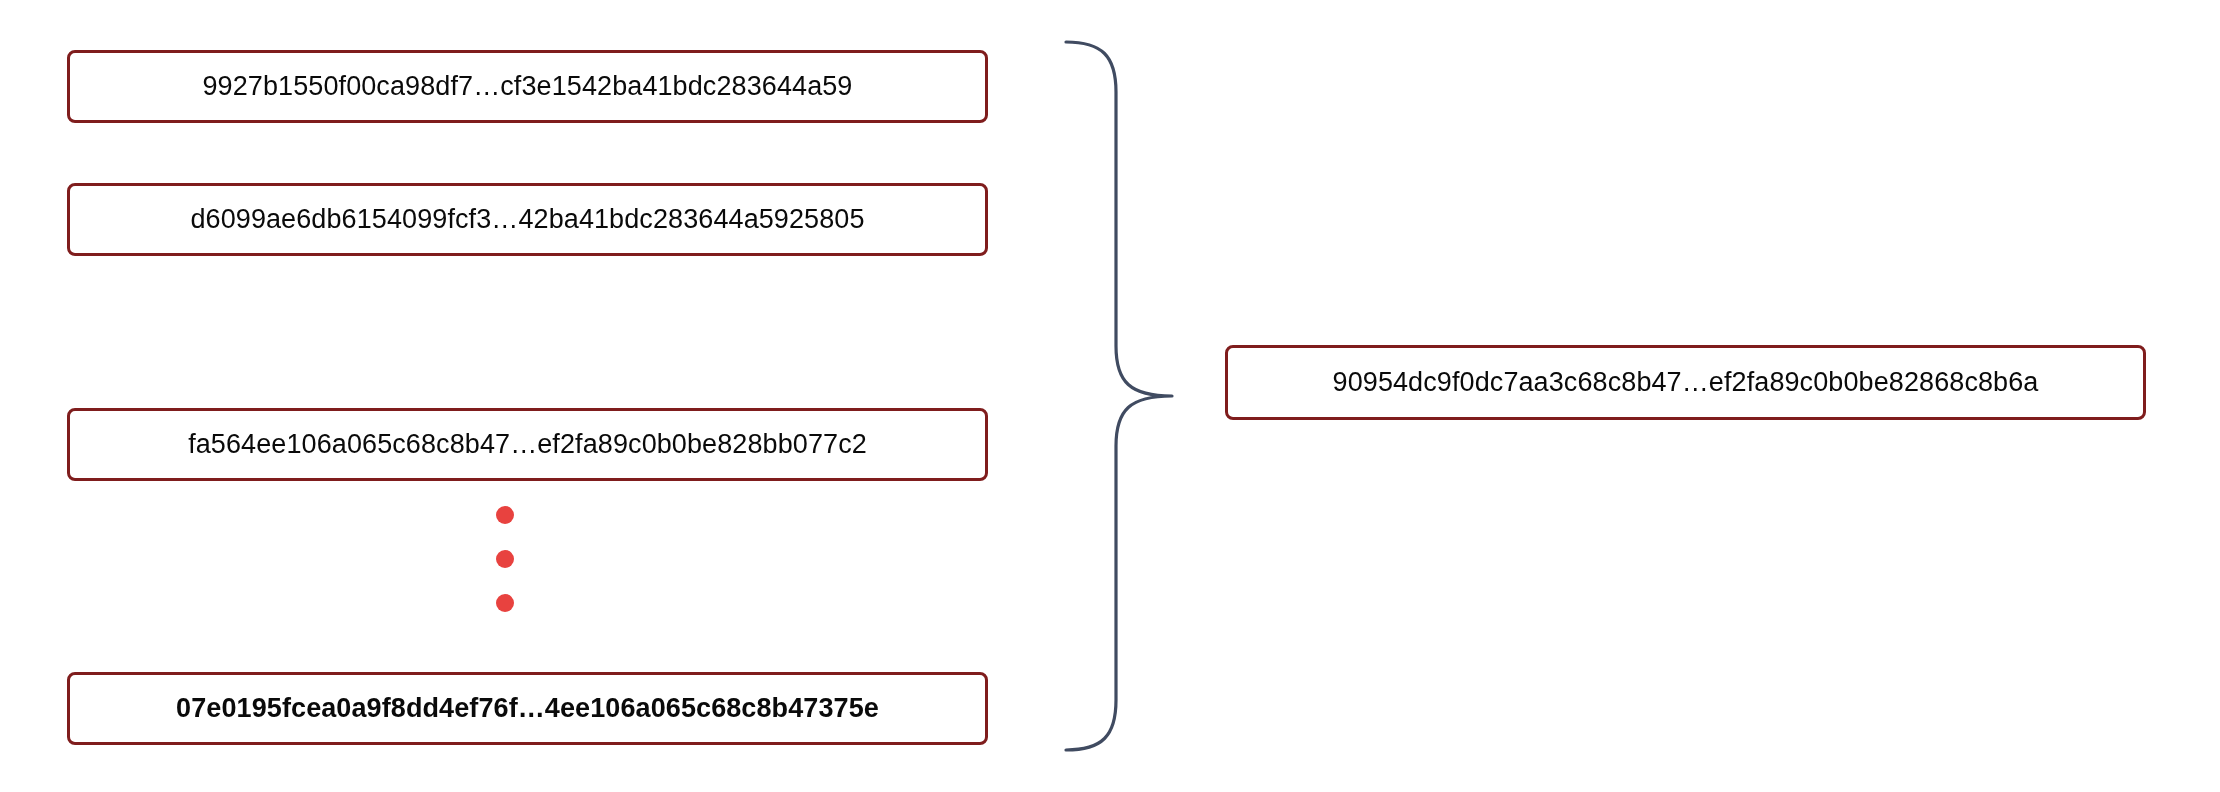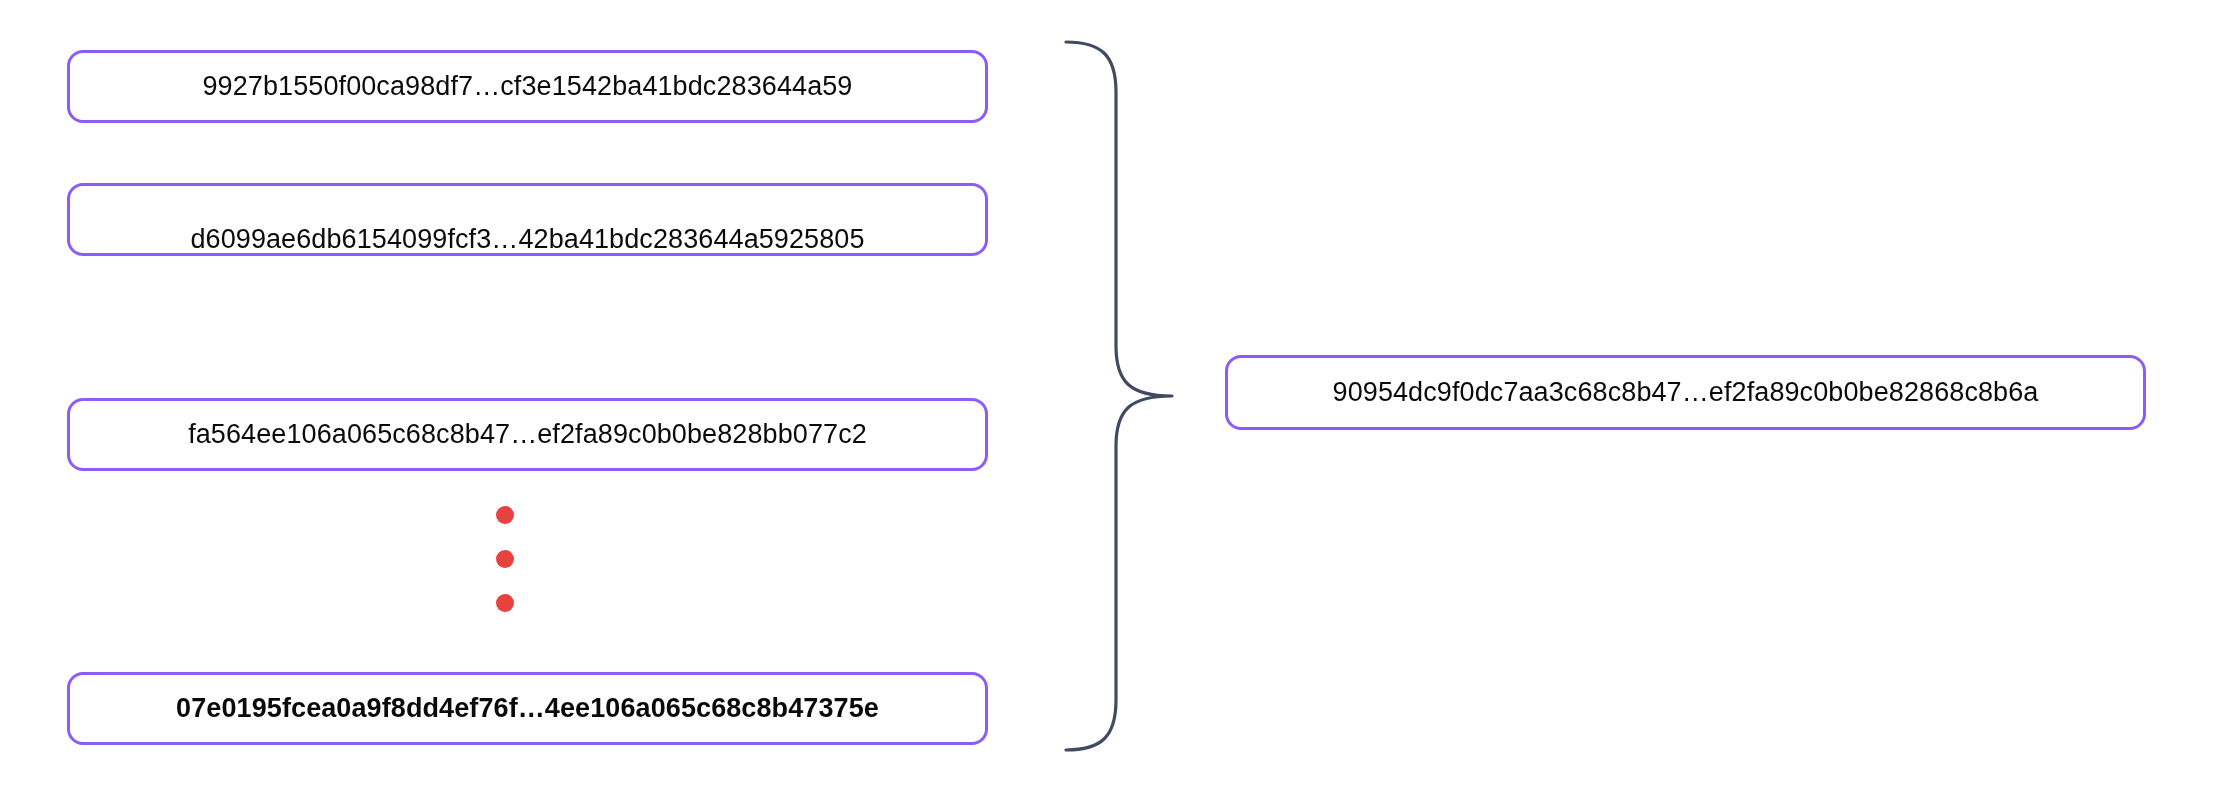--- a/index.html
+++ b/index.html
@@ -21,22 +21,22 @@
     left: 0;
     top: 0;
     width: 2220px;
     height: 792px;
   }
 
   .node-box {
     position: absolute;
     box-sizing: border-box;
     background: #ffffff;
-    border: 3px solid #8b5cf6;
-    border-radius: 16px;
+    border: 3px solid #7f1d1d;
+    border-radius: 8px;
     display: flex;
     align-items: center;
     justify-content: center;
     text-align: center;
   }
 
   .node-label {
     font-family: "Liberation Sans", sans-serif;
     font-size: 27px;
     line-height: 1;
@@ -46,23 +46,23 @@
     user-select: text;
   }
 
   
   .input-box {
     left: 67px;
     width: 921px;
     height: 73px;
   }
   #input-box-0 { top: 50px; }
-  #input-box-1 { top: 183px; align-items: flex-end; }
+  #input-box-1 { top: 183px; }
   #input-box-2 { top: 288px; }
-  #input-box-3 { top: 398px; }
+  #input-box-3 { top: 408px; }
   #input-box-4 { top: 672px; font-weight: bold; }
 
   
   #ellipsis-group {
     position: absolute;
     left: 496px;
     top: 506px;
     width: 20px;
     height: 114px;
   }
@@ -90,21 +90,21 @@
   #brace-wrap svg {
     display: block;
     width: 140px;
     height: 736px;
     overflow: visible;
   }
 
   
   #output-box {
     left: 1225px;
-    top: 355px;
+    top: 345px;
     width: 921px;
     height: 75px;
   }
 </style>
 </head>
 <body>
 
 <div id="canvas">
 
   <div class="node-box input-box" id="input-box-0">

